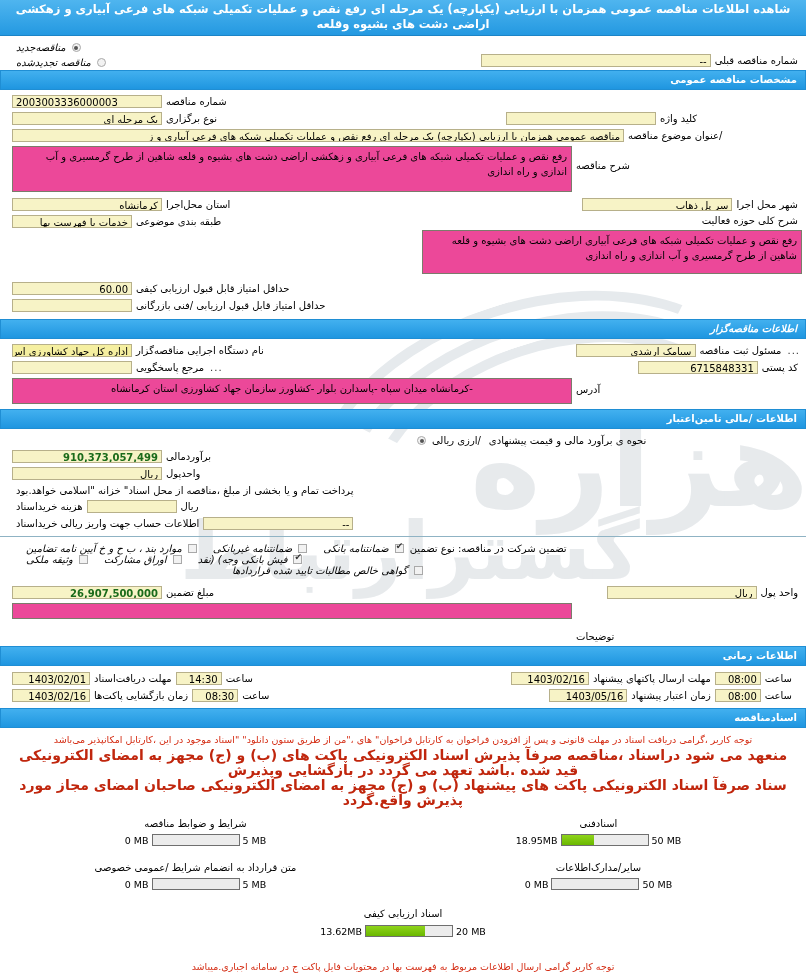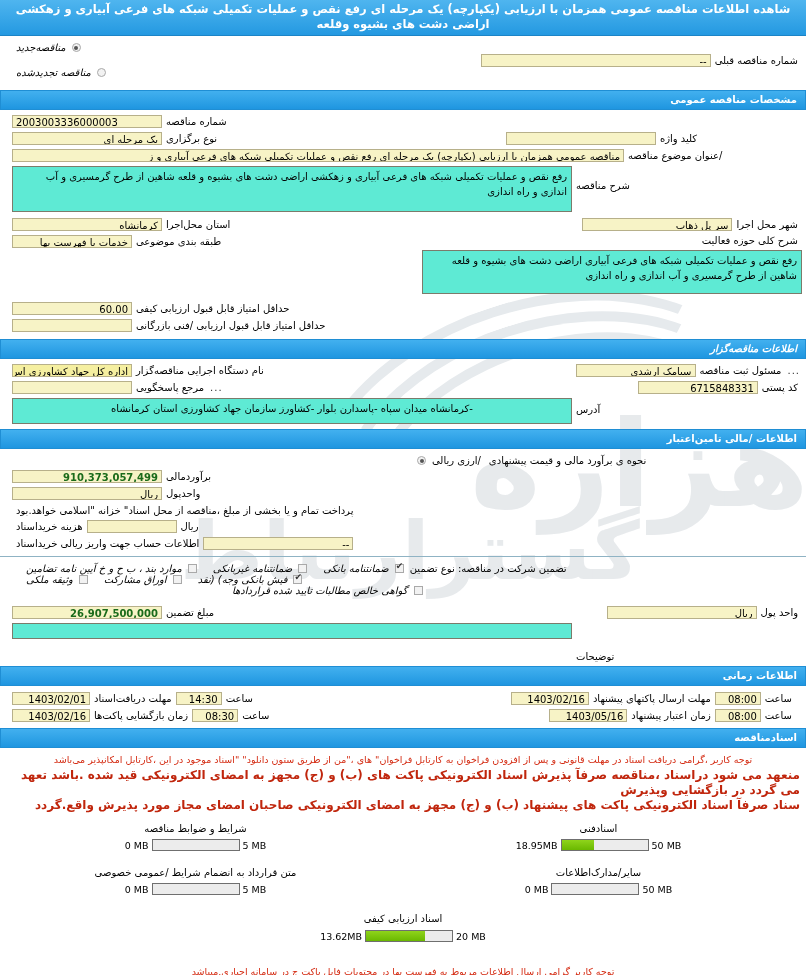--- a/index.html
+++ b/index.html
@@ -114,21 +114,21 @@
     font-family: "DejaVu Sans", sans-serif;
   }
   .inp.num { text-align: left; font-family: "DejaVu Sans", sans-serif; direction: ltr; }
   .w230 { width: 230px; }
   .w150 { width: 150px; }
   .w120 { width: 120px; }
   .w90  { width: 90px;  }
   .w46  { width: 46px;  }
   .w78  { width: 78px;  }
   .textarea {
-    background: #5eead4;
+    background: #ec4899;
     border: 1px solid #7b7b6b;
     font-size: 10px;
     line-height: 15px;
     padding: 2px 4px;
     text-align: right;
     box-sizing: border-box;
     color: #000;
     direction: rtl;
   }
   .radio, .checkbox {
@@ -180,21 +180,21 @@
   .sz-txt { font-size: 9.5px; font-family: "DejaVu Sans", sans-serif; direction: ltr; white-space: nowrap; }
 
   .note-red {
     color: #d42b12;
     font-size: 9.5px;
     line-height: 14px;
     text-align: center;
     padding: 1px 4px;
     direction: rtl;
   }
-  .note-bold { font-weight: bold; color: #c0260d; font-size: 12px; line-height: 15px; }
+  .note-bold { font-weight: bold; color: #c0260d; font-size: 14px; line-height: 15px; text-align: center; }
 
   .docs-label { font-size: 10px; text-align: center; }
   .hr-line { border: 0; border-top: 1px solid #9ab7c4; margin: 6px 0; width: 806px; }
   .footer-links { text-align: center; padding-top: 10px; }
   .divider-thin { border-top: 1px solid #8fb3c4; width: 100%; margin: 4px 0 2px 0; }
 </style>
 </head>
 <body>
 
 <div class="page">
@@ -218,21 +218,21 @@
         <div class="fld" style="margin-top:14px;">
           <span class="lbl">شماره  مناقصه قبلی</span>
           <span class="inp w230">--</span>
         </div>
       </div>
       <div class="half" style="display:flex;flex-direction:column;align-items:flex-end;padding-left:12px;">
         <div class="opt" style="margin:2px 0;">
           <span class="radio on"></span>
           <span class="lbl">مناقصه‌جدید</span>
         </div>
-        <div class="opt" style="margin:12px 0;">
+        <div class="opt" style="margin:2px 0;">
           <span class="radio"></span>
           <span class="lbl">مناقصه تجدیدشده</span>
         </div>
       </div>
     </div>
 
     <div class="sec-bar">مشخصات مناقصه عمومی</div>
 
     <div style="padding:3px 0 0 0;">
       <div class="row">

